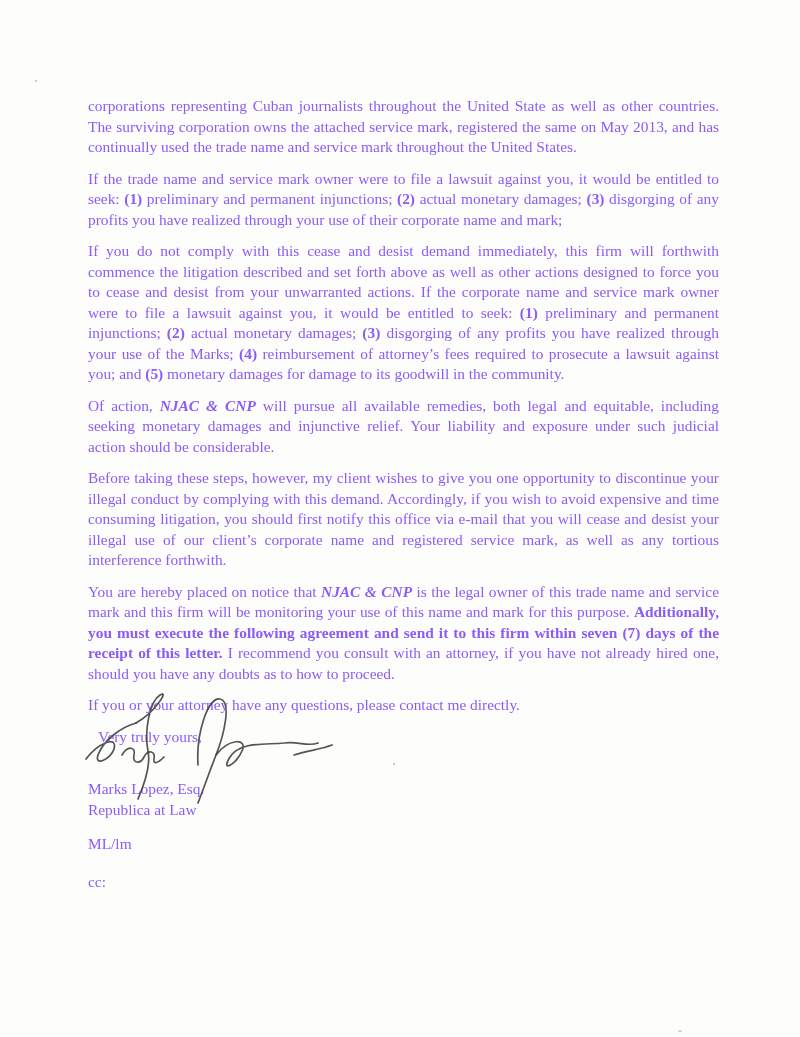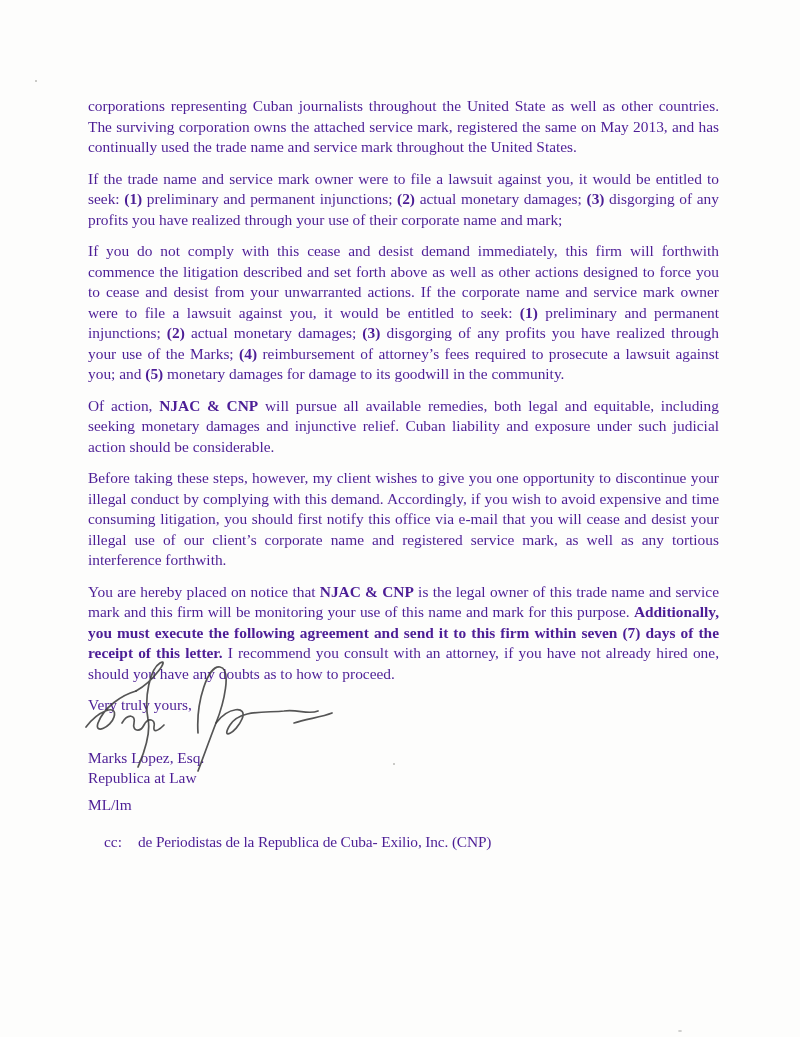--- a/index.html
+++ b/index.html
@@ -7,59 +7,58 @@
     padding: 0;
     background: #fdfdfc;
   }
   .page {
     position: relative;
     width: 800px;
     height: 1037px;
     background: #fdfdfc;
     overflow: hidden;
     font-family: "Liberation Serif", "DejaVu Serif", serif;
-    color: #4c1d95;
+    color: #8b5cf6;
   }
   .letter {
     position: absolute;
     left: 88px;
     top: 96px;
     width: 631px;
     font-size: 15.4px;
     line-height: 20.5px;
   }
   .para {
     margin: 0 0 11px 0;
     text-align: justify;
     text-align-last: left;
   }
   .seg-normal { font-weight: normal; font-style: normal; }
   .seg-bold { font-weight: bold; font-style: normal; }
-  .seg-bold-italic { font-weight: bold; }
+  .seg-bold-italic { font-weight: bold; font-style: italic; }
 
   .closing {
     position: relative;
     margin-top: 7px;
   }
   .valediction {
-    margin: 0;
+    margin: 10px;
   }
   .signatory {
     margin: 32px 0 0 0;
   }
   .signatory-title {
     margin: 0;
   }
   .initials {
-    margin: 6px 0 0 0;
+    margin: 14px 0 0 0;
   }
   .cc {
     display: flex;
     margin: 17px 0 0 0;
-    text-align: center;
   }
   .cc-label {
     width: 50px;
     flex: 0 0 50px;
   }
   .cc-line {
     margin: 0;
     white-space: nowrap;
     letter-spacing: -0.15px;
   }
@@ -94,23 +93,24 @@
 <body>
 
 <div class="page">
 
   <div class="letter">
 
     <div>
         <p class="para"><span class="seg-normal">corporations representing Cuban journalists throughout the United State as well as other countries. The surviving corporation owns the attached service mark, registered the same on May 2013, and has continually used the trade name and service mark throughout the United States.</span></p>
         <p class="para"><span class="seg-normal">If the trade name and service mark owner were to file a lawsuit against you, it would be entitled to seek: </span><span class="seg-bold">(1)</span><span class="seg-normal"> preliminary and permanent injunctions; </span><span class="seg-bold">(2)</span><span class="seg-normal"> actual monetary damages; </span><span class="seg-bold">(3)</span><span class="seg-normal"> disgorging of any profits you have realized through your use of their corporate name and mark;</span></p>
         <p class="para"><span class="seg-normal">If you do not comply with this cease and desist demand immediately, this firm will forthwith commence the litigation described and set forth above as well as other actions designed to force you to cease and desist from your unwarranted actions. If the corporate name and service mark owner were to file a lawsuit against you, it would be entitled to seek: </span><span class="seg-bold">(1)</span><span class="seg-normal"> preliminary and permanent injunctions; </span><span class="seg-bold">(2)</span><span class="seg-normal"> actual monetary damages; </span><span class="seg-bold">(3)</span><span class="seg-normal"> disgorging of any profits you have realized through your use of the Marks; </span><span class="seg-bold">(4)</span><span class="seg-normal"> reimbursement of attorney’s fees required to prosecute a lawsuit against you; and </span><span class="seg-bold">(5)</span><span class="seg-normal"> monetary damages for damage to its goodwill in the community.</span></p>
-        <p class="para"><span class="seg-normal">Of action, </span><span class="seg-bold-italic">NJAC &amp; CNP</span><span class="seg-normal"> will pursue all available remedies, both legal and equitable, including seeking monetary damages and injunctive relief. Cuban liability and exposure under such judicial action should be considerable.</span></p>
+        <p class="para"><span class="seg-normal">Of action, </span><span class="seg-bold-italic">NJAC &amp; CNP</span><span class="seg-normal"> will pursue all available remedies, both legal and equitable, including seeking monetary damages and injunctive relief. Your liability and exposure under such judicial action should be considerable.</span></p>
         <p class="para"><span class="seg-normal">Before taking these steps, however, my client wishes to give you one opportunity to discontinue your illegal conduct by complying with this demand. Accordingly, if you wish to avoid expensive and time consuming litigation, you should first notify this office via e-mail that you will cease and desist your illegal use of our client’s corporate name and registered service mark, as well as any tortious interference forthwith.</span></p>
         <p class="para"><span class="seg-normal">You are hereby placed on notice that </span><span class="seg-bold-italic">NJAC &amp; CNP</span><span class="seg-normal"> is the legal owner of this trade name and service mark and this firm will be monitoring your use of this name and mark for this purpose. </span><span class="seg-bold">Additionally, you must execute the following agreement and send it to this firm within seven (7) days of the receipt of this letter.</span><span class="seg-normal"> I recommend you consult with an attorney, if you have not already hired one, should you have any doubts as to how to proceed.</span></p>
+        <p class="para"><span class="seg-normal">If you or your attorney have any questions, please contact me directly.</span></p>
       </div>
 
     <div class="closing">
 
       <svg class="signature-svg" viewBox="0 0 262 120" aria-hidden="true">
         <path d="M8,66 C20,50 40,42 36,56 C33,66 16,74 20,62 C26,46 44,34 58,30"></path>
         <path d="M58,30 C76,20 92,-4 82,2 C72,8 66,36 70,58 C73,72 66,92 60,106"></path>
         <path d="M44,62 C50,52 58,54 56,62 C54,70 62,72 66,64 C70,56 78,58 76,66 C75,72 80,70 86,64"></path>
         <path d="M120,72 C118,40 130,4 142,6 C154,8 146,42 138,62 C131,80 124,100 120,110"></path>
         <path d="M138,62 C150,46 170,44 164,58 C158,72 142,80 152,64 C162,48 188,52 206,50 C220,48 230,54 240,50"></path>
@@ -121,21 +121,20 @@
 
       <p class="signatory">Marks Lopez, Esq.</p>
 
       <p class="signatory-title">Republica at Law</p>
 
       <p class="initials">ML/lm</p>
 
       <div class="cc">
         <span class="cc-label">cc:</span>
         <div>
-          <p class="cc-line">de Periodistas de la Republica de Cuba- Exilio, Inc. (CNP)</p>
         </div>
       </div>
 
     </div>
   </div>
 
   <div class="speck speck-1"></div>
   <div class="speck speck-2"></div>
   <div class="speck speck-3"></div>
 

